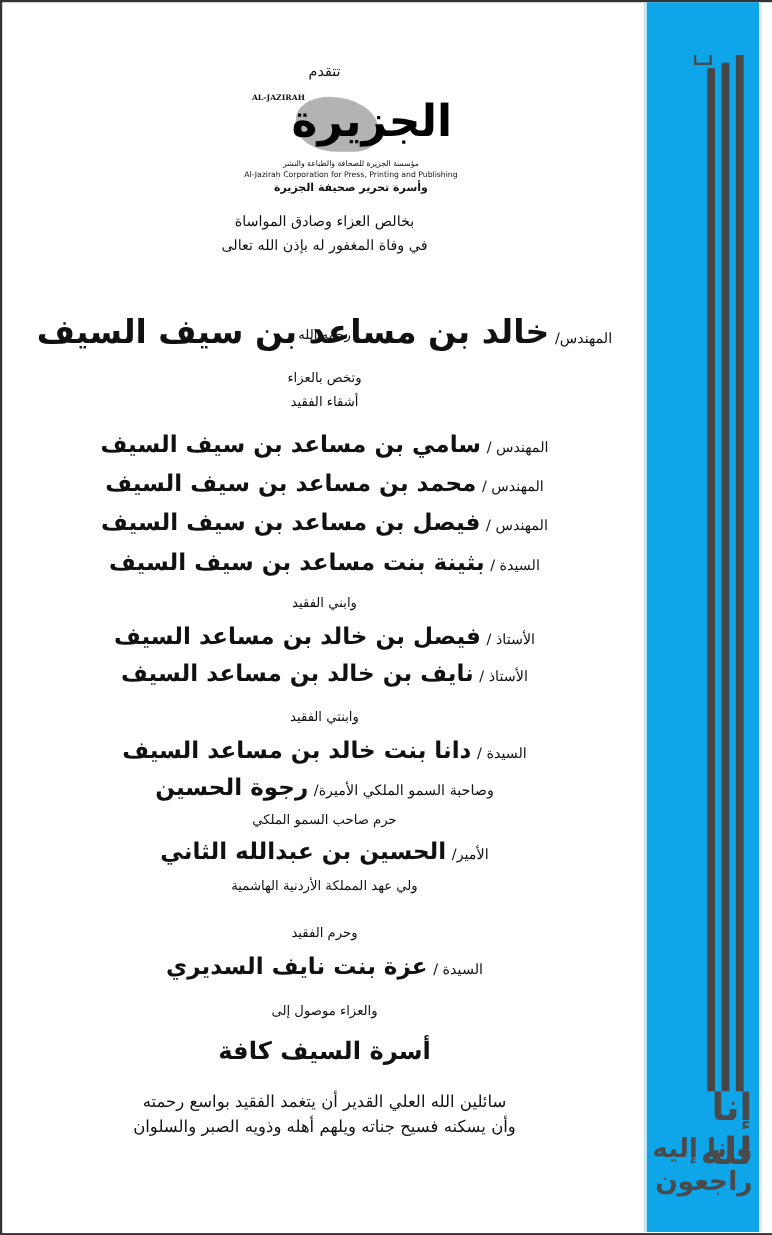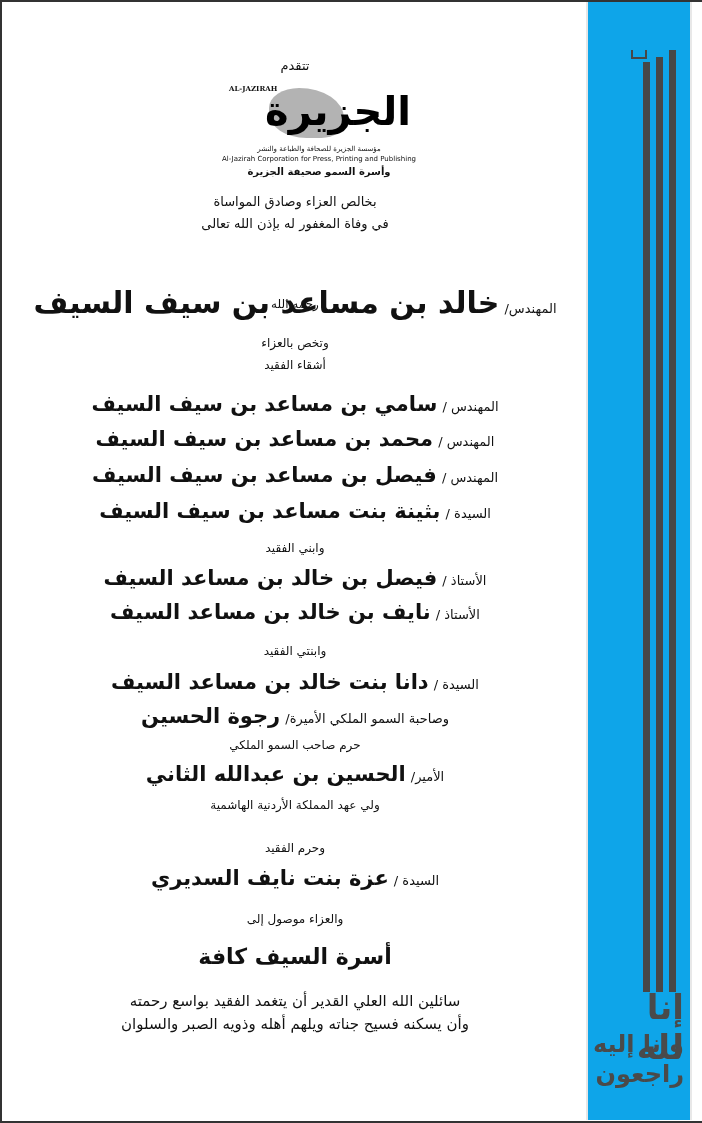--- a/index.html
+++ b/index.html
@@ -48,21 +48,21 @@
 
 <div class="main">
   <div class="line md" style="top:58px;">تتقدم</div>
 
   <div class="logo">
     <div class="logo-map"></div>
     <div class="logo-en-top">AL-JAZIRAH</div>
     <div class="logo-ar">الجزيرة</div>
     <div class="logo-sub1">مؤسسة الجزيرة للصحافة والطباعة والنشر</div>
     <div class="logo-sub2">Al-Jazirah Corporation for Press, Printing and Publishing</div>
-    <div class="logo-sub3">وأسرة السمو صحيفة الجزيرة</div>
+    <div class="logo-sub3">وأسرة تحرير صحيفة الجزيرة</div>
   </div>
 
   <div class="line md" style="top:194px;">بخالص العزاء وصادق المواساة</div>
   <div class="line md" style="top:216px;">في وفاة المغفور له بإذن الله تعالى</div>
 
   <div class="line" style="top:245px;margin-top:40px;">
     <span class="title-prefix">المهندس/</span>
     <span class="big">خالد بن مساعد بن سيف السيف</span>
   </div>
   <div class="line sm" style="top:297px;">رحمه الله</div>

